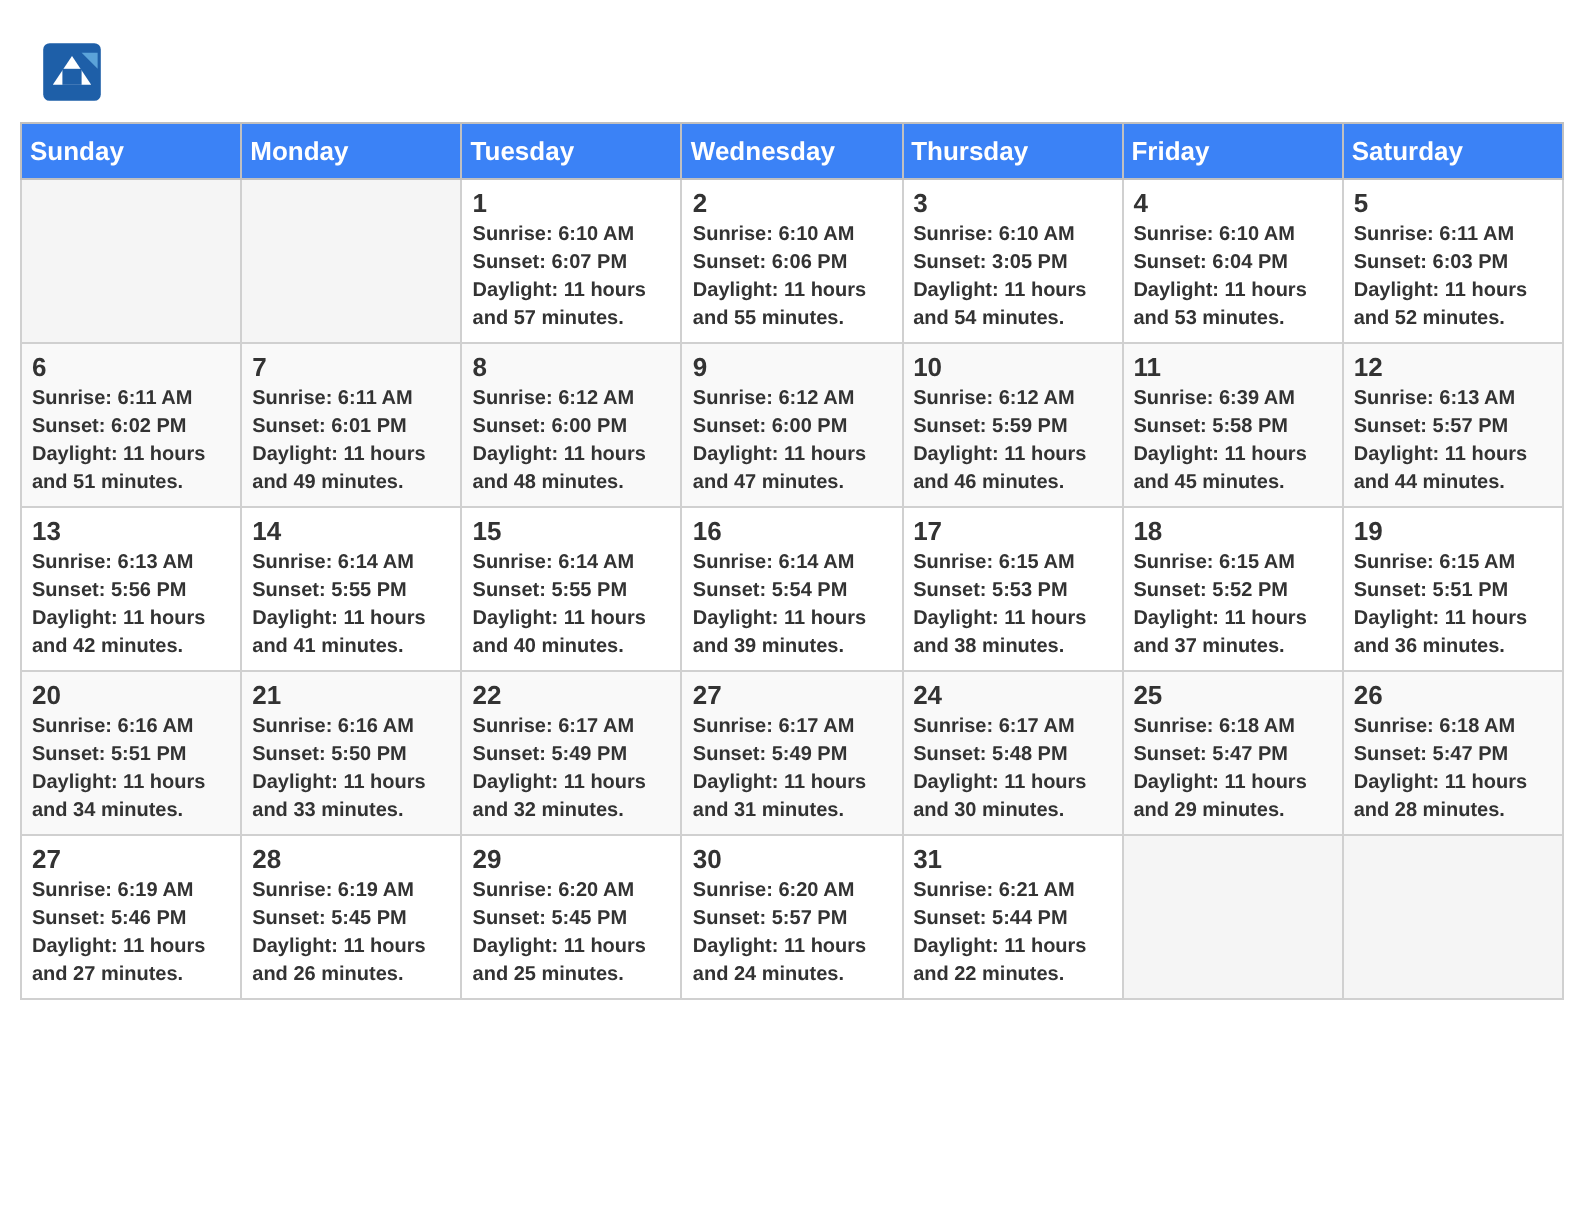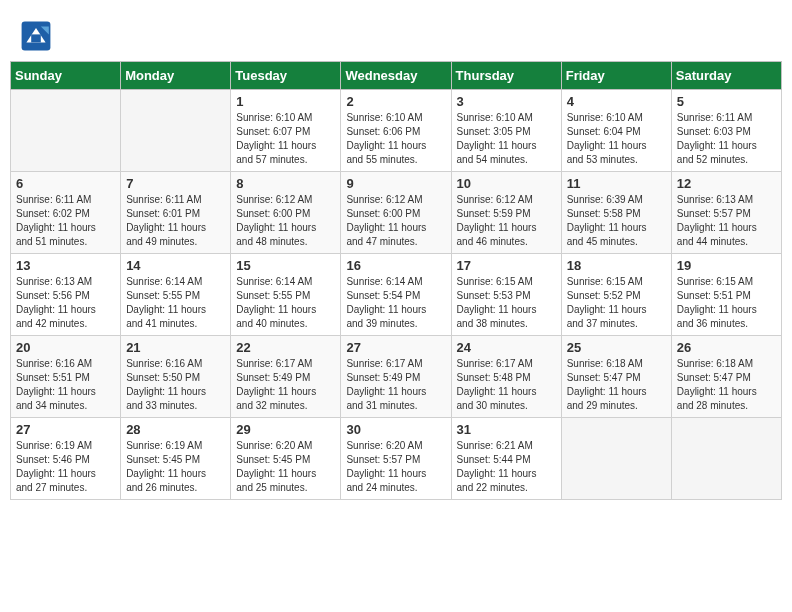--- a/index.html
+++ b/index.html
@@ -43,21 +43,21 @@
     .location {
       font-size: 15px;
       color: #555;
     }
     .calendar {
       width: 100%;
       border-collapse: collapse;
       margin-top: 4px;
     }
     .calendar th {
-      background: #15803d;
+      background: #3b82f6;
       color: #fff;
       font-size: 13px;
       font-weight: bold;
       padding: 6px 4px;
       text-align: left;
       border: 1px solid #c0c0c0;
     }
     .calendar td {
       border: 1px solid #d0d0d0;
       vertical-align: top;
@@ -74,20 +74,21 @@
     .day-num {
       font-size: 13px;
       font-weight: bold;
       display: block;
       margin-bottom: 2px;
     }
     .day-info {
       font-size: 10px;
       line-height: 1.4;
       color: #333;
+      font-weight: bold;
     }
     .row-even td { background: #f9f9f9; }
   </style>
 </head>
 <body>
 
 <div class="header">
   <div class="logo">
     <svg class="logo-icon" viewBox="0 0 40 40">
       <rect x="2" y="2" width="36" height="36" rx="4" fill="#1e5fa8"></rect>

